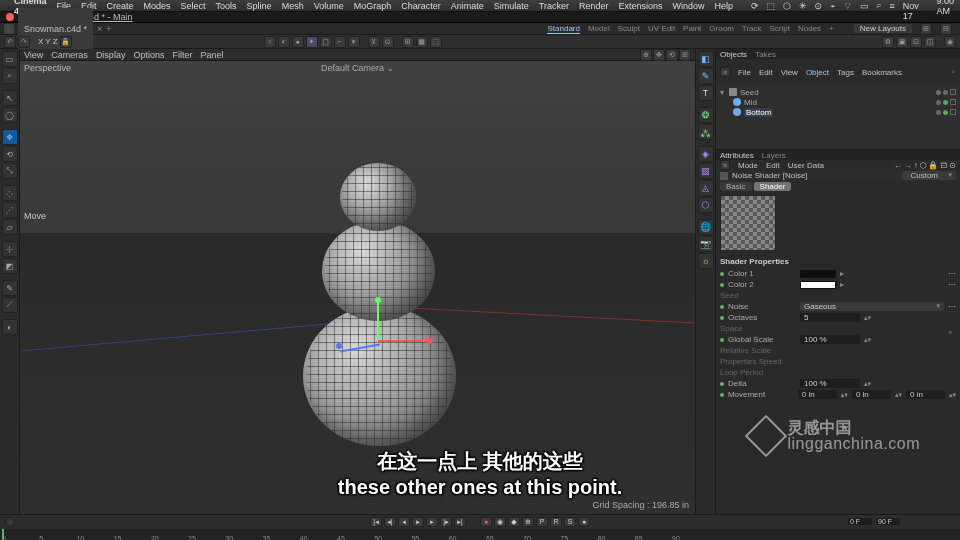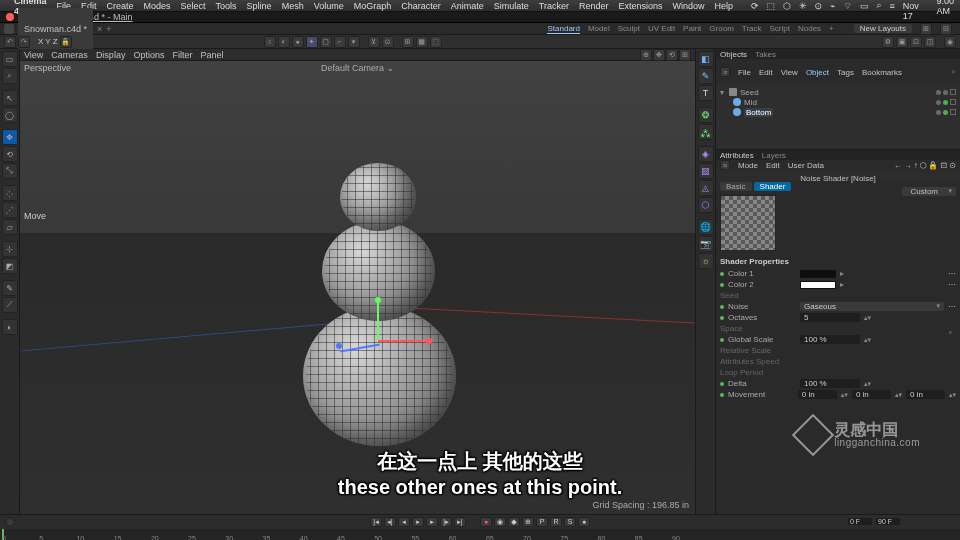--- a/index.html
+++ b/index.html
@@ -90,27 +90,27 @@
 .orow .d { width:5px; height:5px; border-radius:50%; }
 .orow .dg { background:#6a6a6a; }
 .orow .dgrn { background:#4caf50; }
 .orow .chk { width:6px; height:6px; border:1px solid #666; }
 .attr { flex:1; display:flex; flex-direction:column; border-top:1px solid #1a1a1a; }
 .attr .atabs { height:10px; display:flex; align-items:center; padding:0 4px; font-size:8px; gap:8px; background:#232323; }
 .attr .atabs .at { color:#888; }
 .attr .atabs .at.sel { color:#ccc; }
 .attr .ambar { height:10px; display:flex; align-items:center; padding:0 4px; gap:8px; font-size:8px; }
 .attr .ambar .arr { margin-left:auto; display:flex; gap:2px; }
-.attr .shname { height:11px; display:flex; align-items:center; padding:0 4px; gap:4px; font-size:8px; background:#2c2c2c;flex-direction:column; }
+.attr .shname { height:11px; display:flex; align-items:center; padding:0 4px; gap:4px; font-size:8px; background:#2c2c2c; }
 .attr .shname .sic { width:8px; height:8px; background:#555; }
 .attr .custom { margin-left:auto; background:#3a3a3a; padding:0 18px 0 8px; border-radius:2px; font-size:8px; position:relative; }
 .attr .custom::after { content:"▾"; position:absolute; right:4px; top:0; font-size:7px; color:#888; }
 .subtabs { height:10px; display:flex; align-items:center; padding:0 4px; gap:2px; font-size:8px; }
 .subtabs .st { background:#3a3a3a; padding:0 6px; color:#aaa; border-radius:2px; }
-.subtabs .st.sel { background:#0369a1; color:#fff; }
+.subtabs .st.sel { background:#737373; color:#fff; }
 .preview { width:56px; height:56px; margin:4px; background:
  repeating-conic-gradient(#888 0 25%, #555 0 50%) 0 0/8px 8px; filter:contrast(0.9); border:1px solid #1a1a1a; }
 .proptitle { font-size:8px; font-weight:bold; padding:2px 4px; color:#ccc; }
 .prow { display:flex; align-items:center; height:11px; padding:0 4px; gap:4px; font-size:8px; }
 .prow .dot { width:4px; height:4px; border-radius:50%; background:#5bb85b; }
 .prow .plab { width:68px; color:#aaa; }
 .prow .swatch { width:36px; height:8px; border:1px solid #111; }
 .prow .tri { color:#888; }
 .prow .dd { flex:1; background:#3a3a3a; padding:0 4px; border-radius:2px; color:#ccc; position:relative; }
 .prow .dd::after { content:"▾"; position:absolute; right:4px; font-size:7px; color:#888; }
@@ -124,21 +124,21 @@
 .tlruler { height:14px; background:#242424; position:relative; display:flex; align-items:flex-end; font-size:7px; color:#888; }
 .tlruler .tick { position:absolute; bottom:0; }
 .tlruler .marker { position:absolute; left:2px; top:0; width:2px; height:100%; background:#5eb85e; }
 .subtitle { position:absolute; left:50%; transform:translateX(-50%); text-align:center; font-size:20px; color:#fff; text-shadow:1px 1px 2px #000,-1px -1px 2px #000,1px -1px 2px #000,-1px 1px 2px #000; z-index:50; pointer-events:none; font-weight:bold; }
 .sub1 { top:448px; }
 .sub2 { top:476px; }
 .wm { position:absolute; right:40px; top:420px; color:rgba(240,240,240,0.55); font-size:14px; z-index:40; pointer-events:none; display:flex; align-items:center; gap:6px; }
 .wm .wlogo { width:30px; height:30px; border:2px solid rgba(240,240,240,0.55); transform:rotate(45deg); }
 .wm .wtxt { display:flex; flex-direction:column; line-height:1; }
 .wm .wcn { font-size:16px; font-weight:bold; }
-.wm .wen { font-size:10px; letter-spacing:0.5px; }
+.wm .wen { font-size:16px; letter-spacing:0.5px; }
 .tlplay .lf { position:absolute; left:4px; }
 .tlplay .rf { position:absolute; right:60px; display:flex; gap:4px; align-items:center; }
 .tlplay .rf .fnum { width:24px; background:#1e1e1e; padding:0 2px; font-size:7px; color:#ccc; }
 </style>
 </head>
 <body>
 
 <div class="menubar">
   <span class="apple"></span>
   <span class="appname">Cinema 4D</span>
@@ -448,21 +448,21 @@
       <div class="prow">
           <span class="dot"></span>
           <span class="plab">Global Scale</span>
           <span class="num">100 %</span>
           <span class="spn">▴▾</span>
         </div>
       <div class="prow">
           <span class="plab" style="color:#666">Relative Scale</span>
         </div>
       <div class="prow">
-          <span class="plab" style="color:#666">Attributes Speed</span>
+          <span class="plab" style="color:#666">Properties Speed</span>
         </div>
       <div class="prow">
           <span class="plab" style="color:#666">Loop Period</span>
         </div>
       <div class="prow">
           <span class="dot"></span>
           <span class="plab">Delta</span>
           <span class="num">100 %</span>
           <span class="spn">▴▾</span>
         </div>

